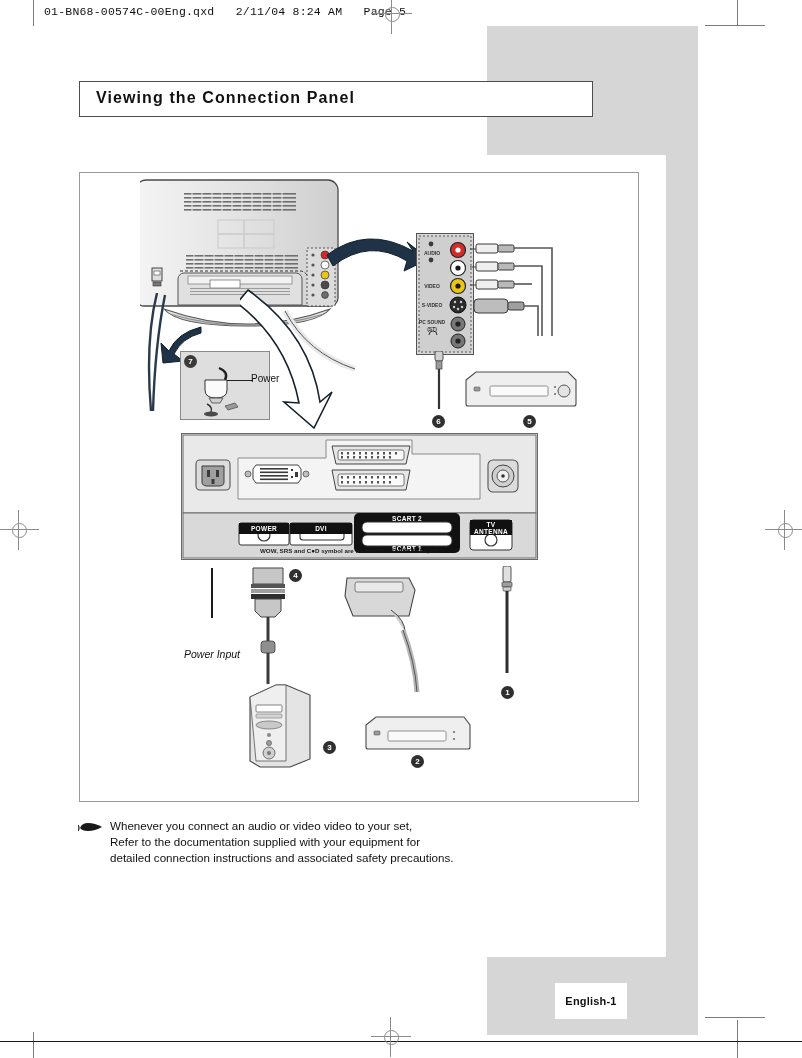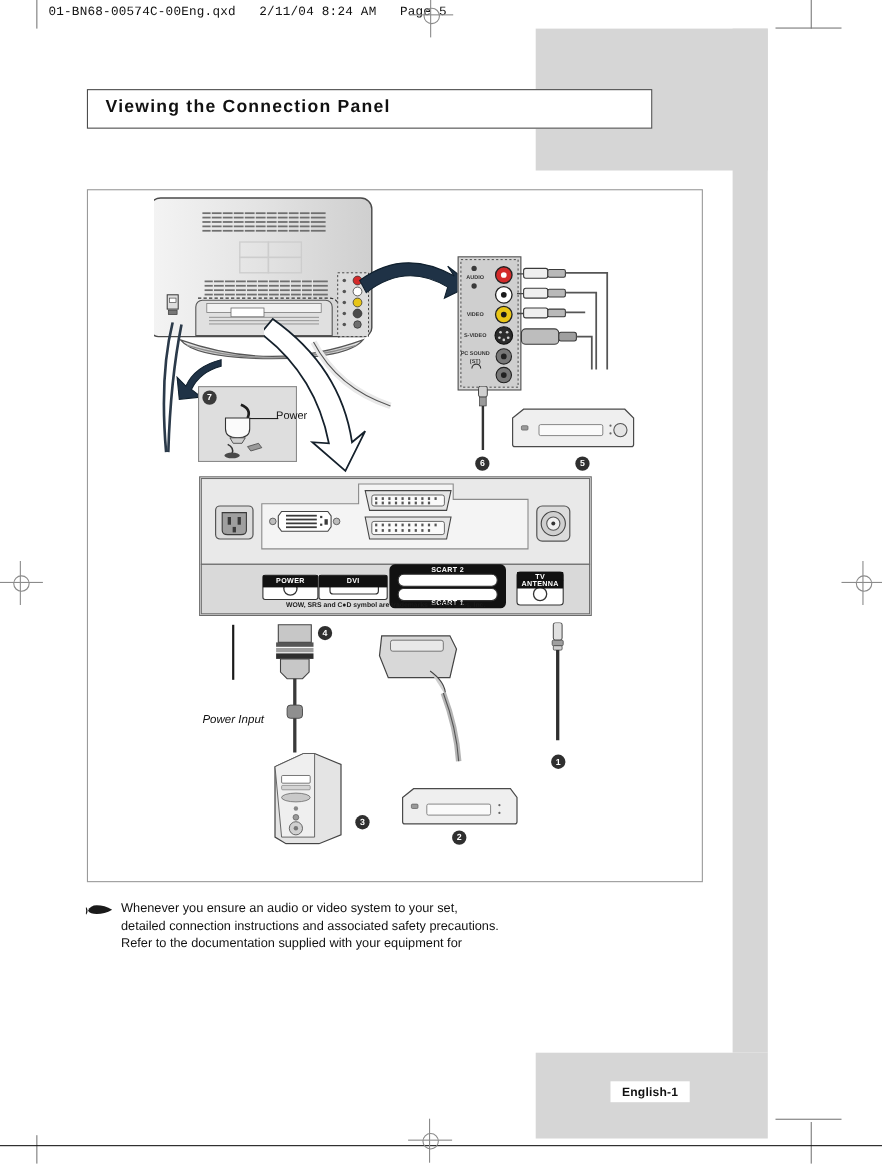--- a/index.html
+++ b/index.html
@@ -30,21 +30,21 @@
   
   #figure{position:absolute;left:79px;top:172px;width:560px;height:630px;
        background:#fff;border:1px solid #9a9a9a;box-sizing:border-box;}
 
   
   #note{position:absolute;left:78px;top:818px;width:470px;}
   #note-text{position:absolute;left:32px;top:0px;font-size:11.6px;line-height:16.2px;color:#111;}
   #note-icon{position:absolute;left:0px;top:2px;width:28px;height:16px;}
 
   
-  #footer-badge{position:absolute;left:555px;top:983px;width:72px;height:19px;background:#fff;
+  #footer-badge{position:absolute;left:555px;top:983px;width:72px;height:36px;background:#fff;
        display:flex;align-items:center;justify-content:center;
        font-size:11px;font-weight:bold;letter-spacing:0.2px;color:#111;text-align:center;}
   .badge{position:absolute;width:13px;height:13px;border-radius:50%;background:#2f2f2f;color:#fff;
        font-size:8px;font-weight:bold;display:flex;align-items:center;justify-content:center;}
   .panel-tag{position:absolute;background:#111;color:#fff;font-size:6.5px;font-weight:bold;
        letter-spacing:.3px;display:flex;align-items:center;justify-content:center;}
   .tm-line{position:absolute;font-size:6.2px;font-weight:bold;color:#1a1a1a;white-space:nowrap;}
   .side-lbl{position:absolute;font-size:5px;font-weight:bold;color:#333;white-space:nowrap;text-align:center;}
 </style>
 </head>
@@ -449,19 +449,19 @@
   <div class="badge" style="left:421px;top:513px;">1</div>
 
 </div>
 
 <div id="note">
   <svg id="note-icon" viewBox="0 0 28 16">
     <path d="M2 8 q2 -5 8 -5 q7 0 14 4 q-7 4 -14 4 q-6 0 -8 -3 z" fill="#1a1a1a"></path>
     <path d="M0 5 q2 3 0 6" fill="none" stroke="#1a1a1a" stroke-width="1.2"></path>
   </svg>
   <div id="note-text">
-    <div>Whenever you ensure an audio or video system to your set,</div>
+    <div>Whenever you connect an audio or video video to your set,</div>
+    <div>Refer to the documentation supplied with your equipment for</div>
     <div>detailed connection instructions and associated safety precautions.</div>
-    <div>Refer to the documentation supplied with your equipment for</div>
   </div>
 </div>
 
 <div id="footer-badge">English-1</div>
 
 </body></html>

